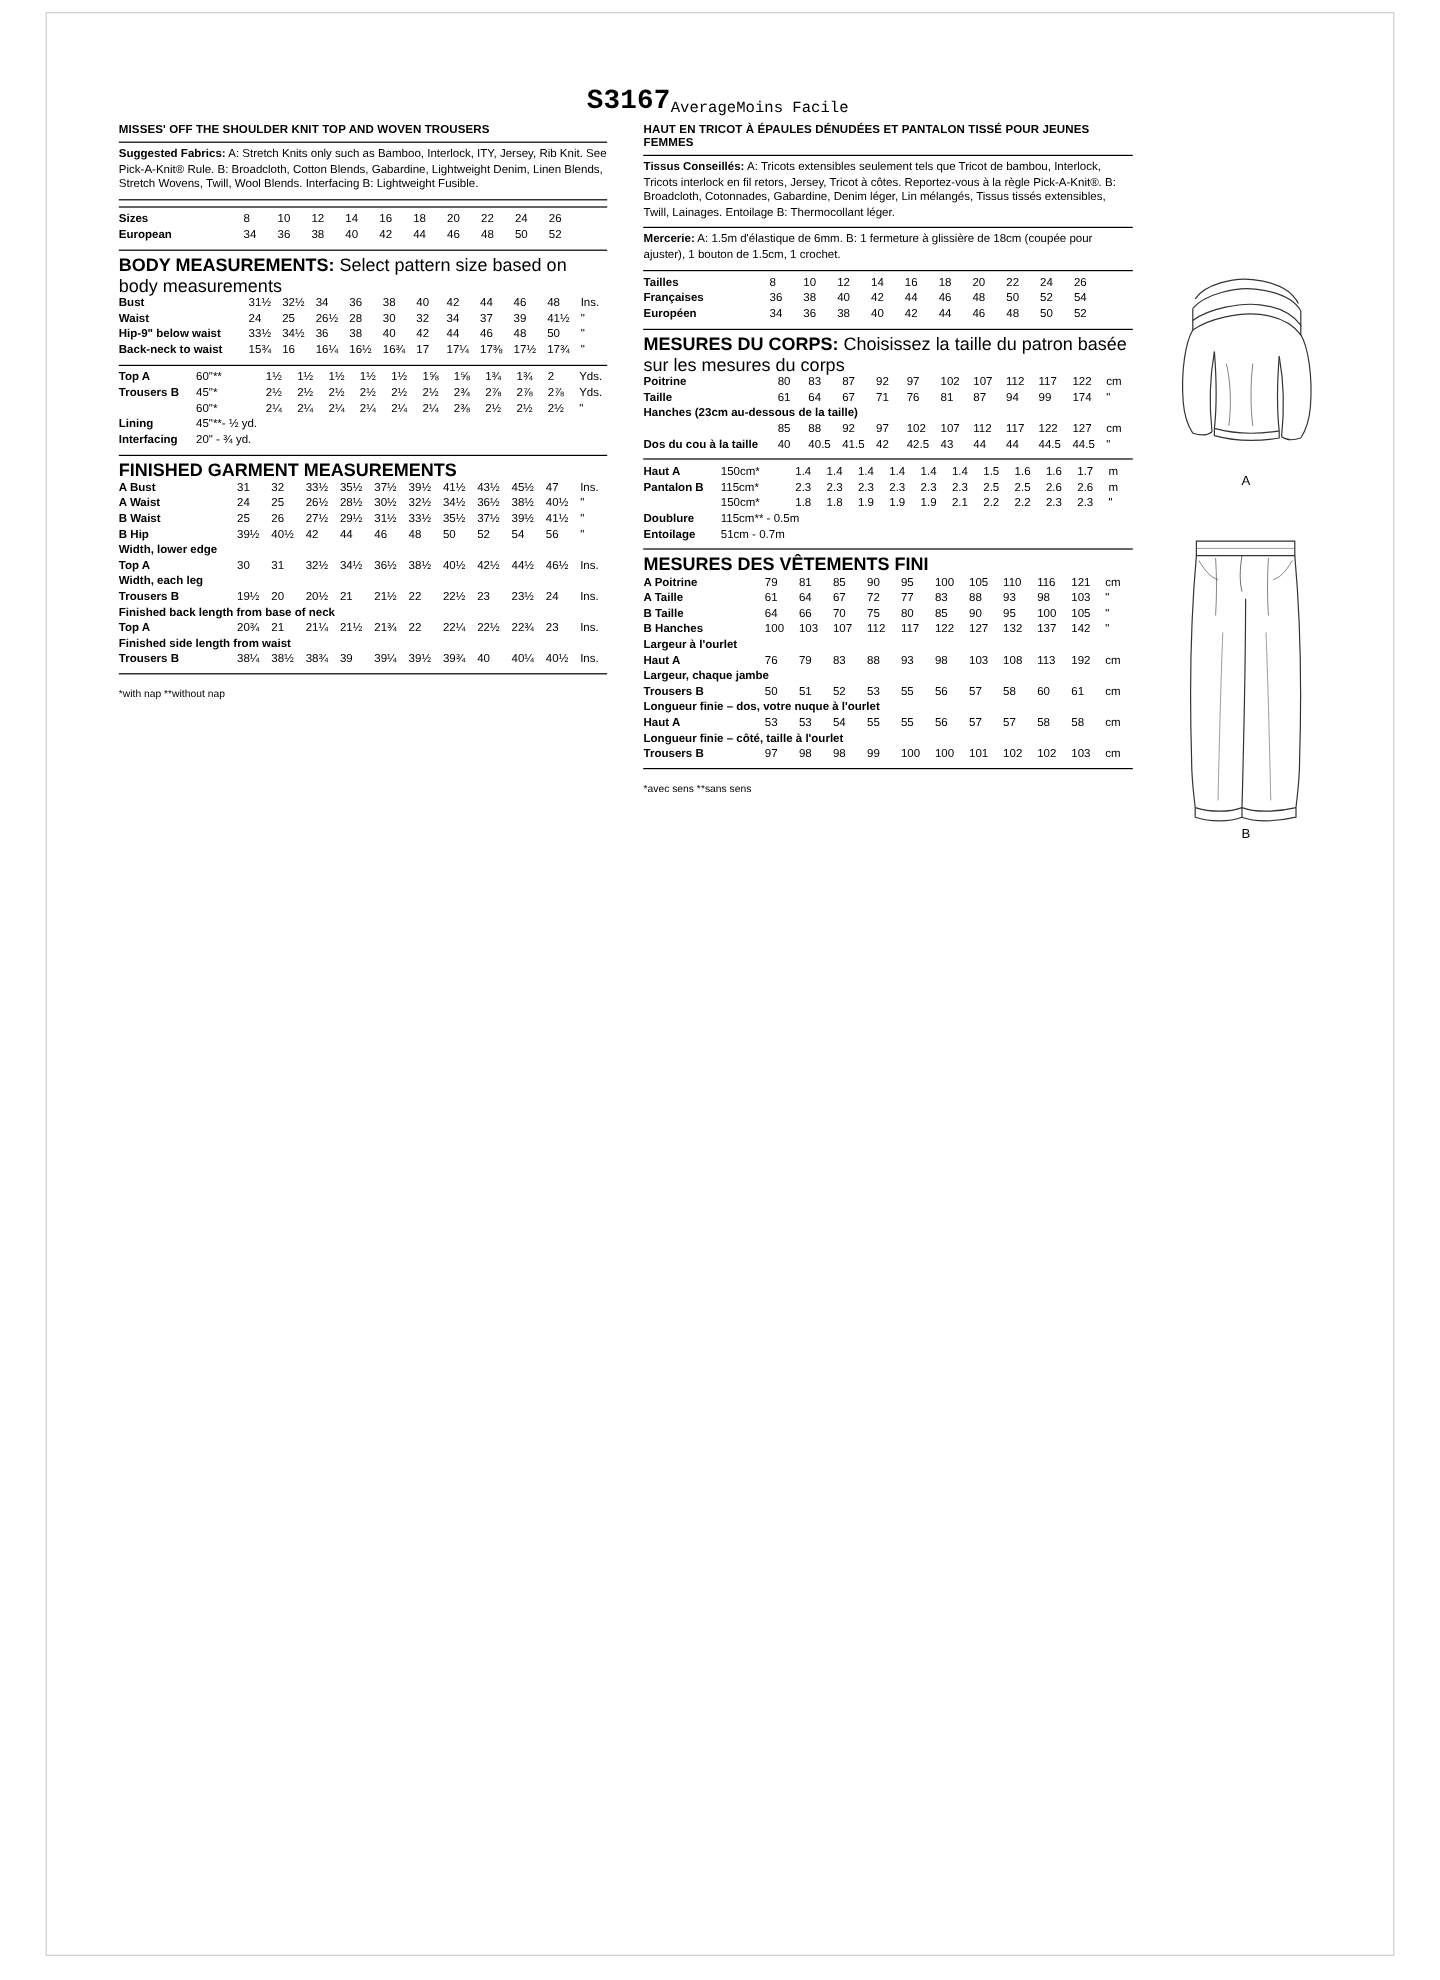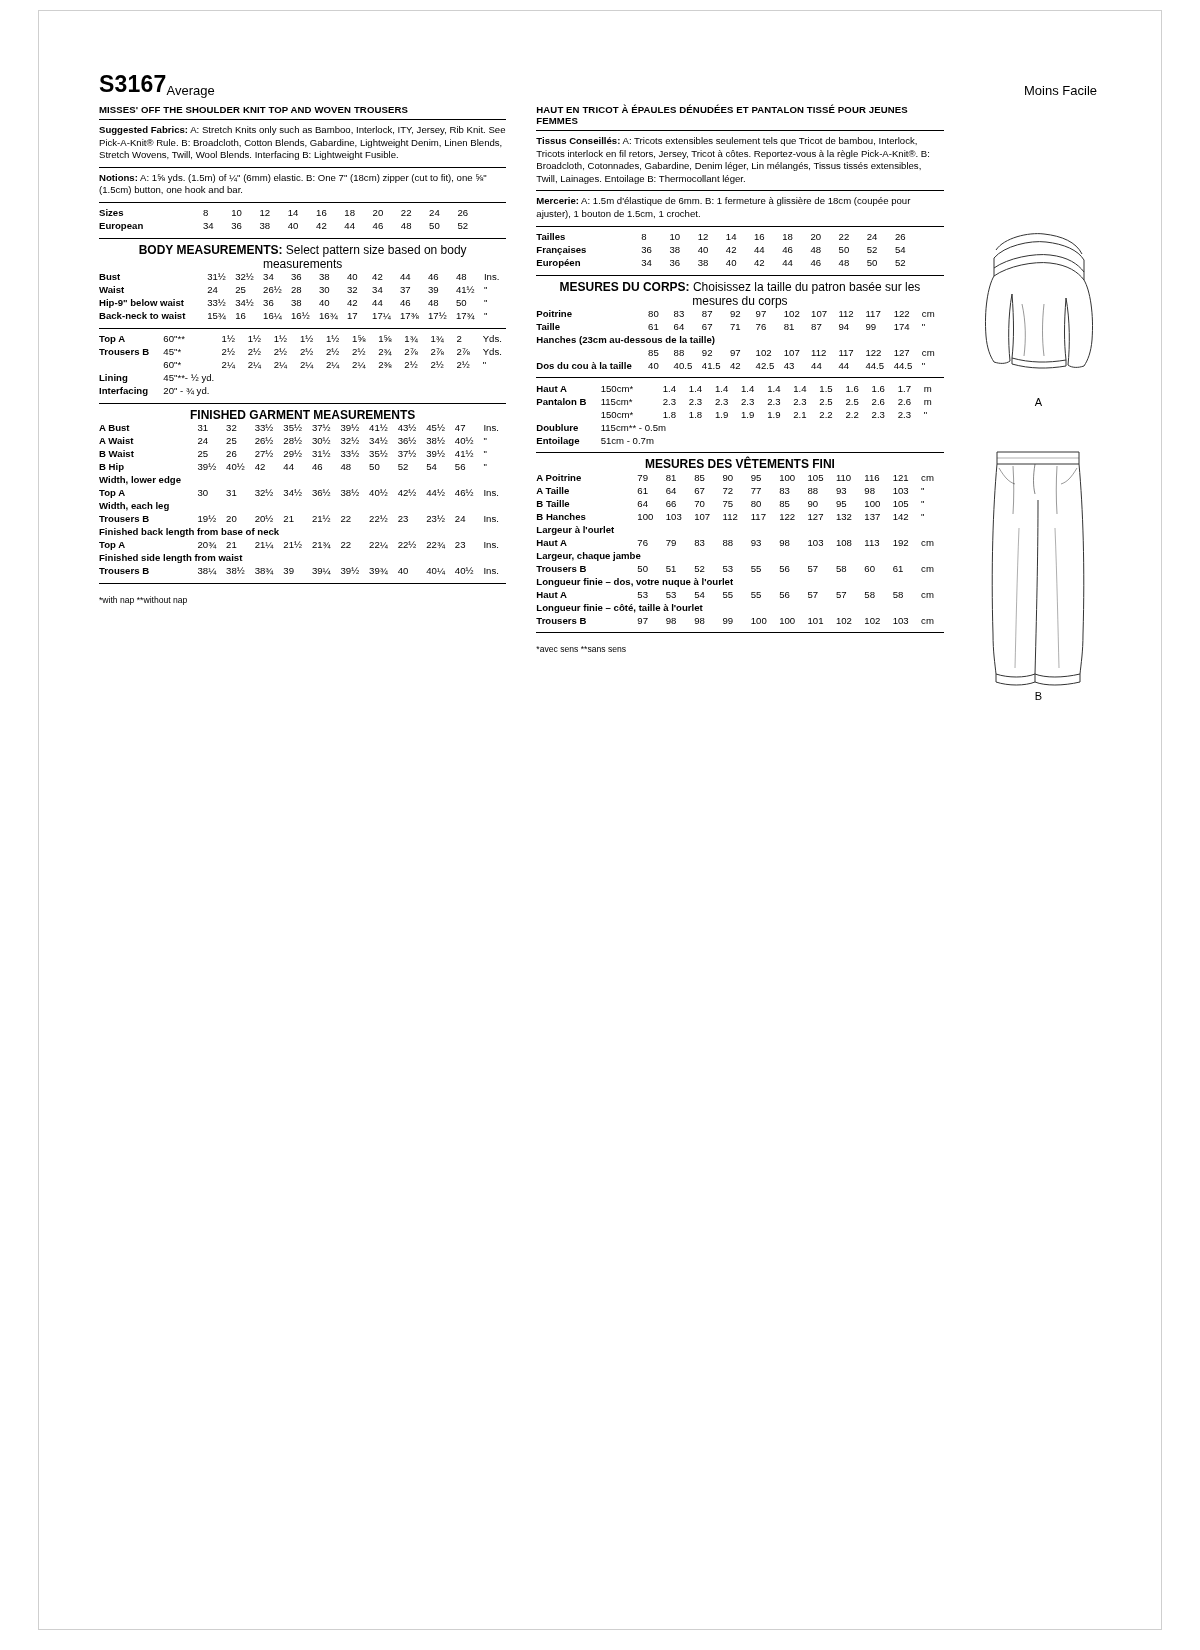--- a/index.html
+++ b/index.html
@@ -27,22 +27,23 @@
   .sheet {
     position: absolute;
     left: 60px;
     top: 60px;
     width: 1010px;
   }
   
   .hdr {
     display: flex;
     align-items: flex-end;
-    justify-content: space-between;
+    justify-content: center;
     padding-bottom: 4px;
+    font-family: Liberation Mono, monospace;
   }
   .hdr .code {
     font-size: 23px;
     font-weight: bold;
     letter-spacing: .2px;
   }
   .hdr .lvl-en {
     font-size: 13px;
   }
   .hdr .lvl-fr {
@@ -94,25 +95,24 @@
   table.grid td {
     padding: 0.4px 0;
     white-space: nowrap;
     vertical-align: top;
   }
   td.lbl { text-align: left; font-weight: bold; width: 120px; margin-left: 40px;}
   td.v { text-align: left; width: 33px; }
   td.u { text-align: left; width: 26px; }
   td.w { text-align: left; width: 78px; font-weight: normal;}
   .sect {
-    font-size: 12px;
+    font-size: 15px;
     font-weight: bold;
     margin: 0;
     padding: 0;
-    text-align: center;
   }
   .sect span.norm { font-weight: normal; }
   .foot {
     font-size: 8.6px;
     margin-top: 11px;
   }
   
   .fig {
     position: relative;
     text-align: center;
@@ -142,24 +142,20 @@
       <div class="col">
         <div class="title">MISSES' OFF THE SHOULDER KNIT TOP AND WOVEN TROUSERS</div>
 
         <p class="para">
           <b>Suggested Fabrics:</b>
           <span>A: Stretch Knits only such as Bamboo, Interlock, ITY, Jersey, Rib Knit. See Pick-A-Knit® Rule. B: Broadcloth, Cotton Blends, Gabardine, Lightweight Denim, Linen Blends, Stretch Wovens, Twill, Wool Blends. Interfacing B: Lightweight Fusible.</span>
         </p>
 
         <div class="rule"></div>
 
-        <p class="para">
-          <b>Notions:</b>
-          <span>A: 1⅝ yds. (1.5m) of ¼" (6mm) elastic. B: One 7" (18cm) zipper (cut to fit), one ⅝" (1.5cm) button, one hook and bar.</span>
-        </p>
 
         <div class="rule"></div>
 
         <table class="grid">
           <tbody>
               <tr>
             <td class="lbl">Sizes</td>
             <td class="v">8</td>
             <td class="v">10</td>
             <td class="v">12</td>

